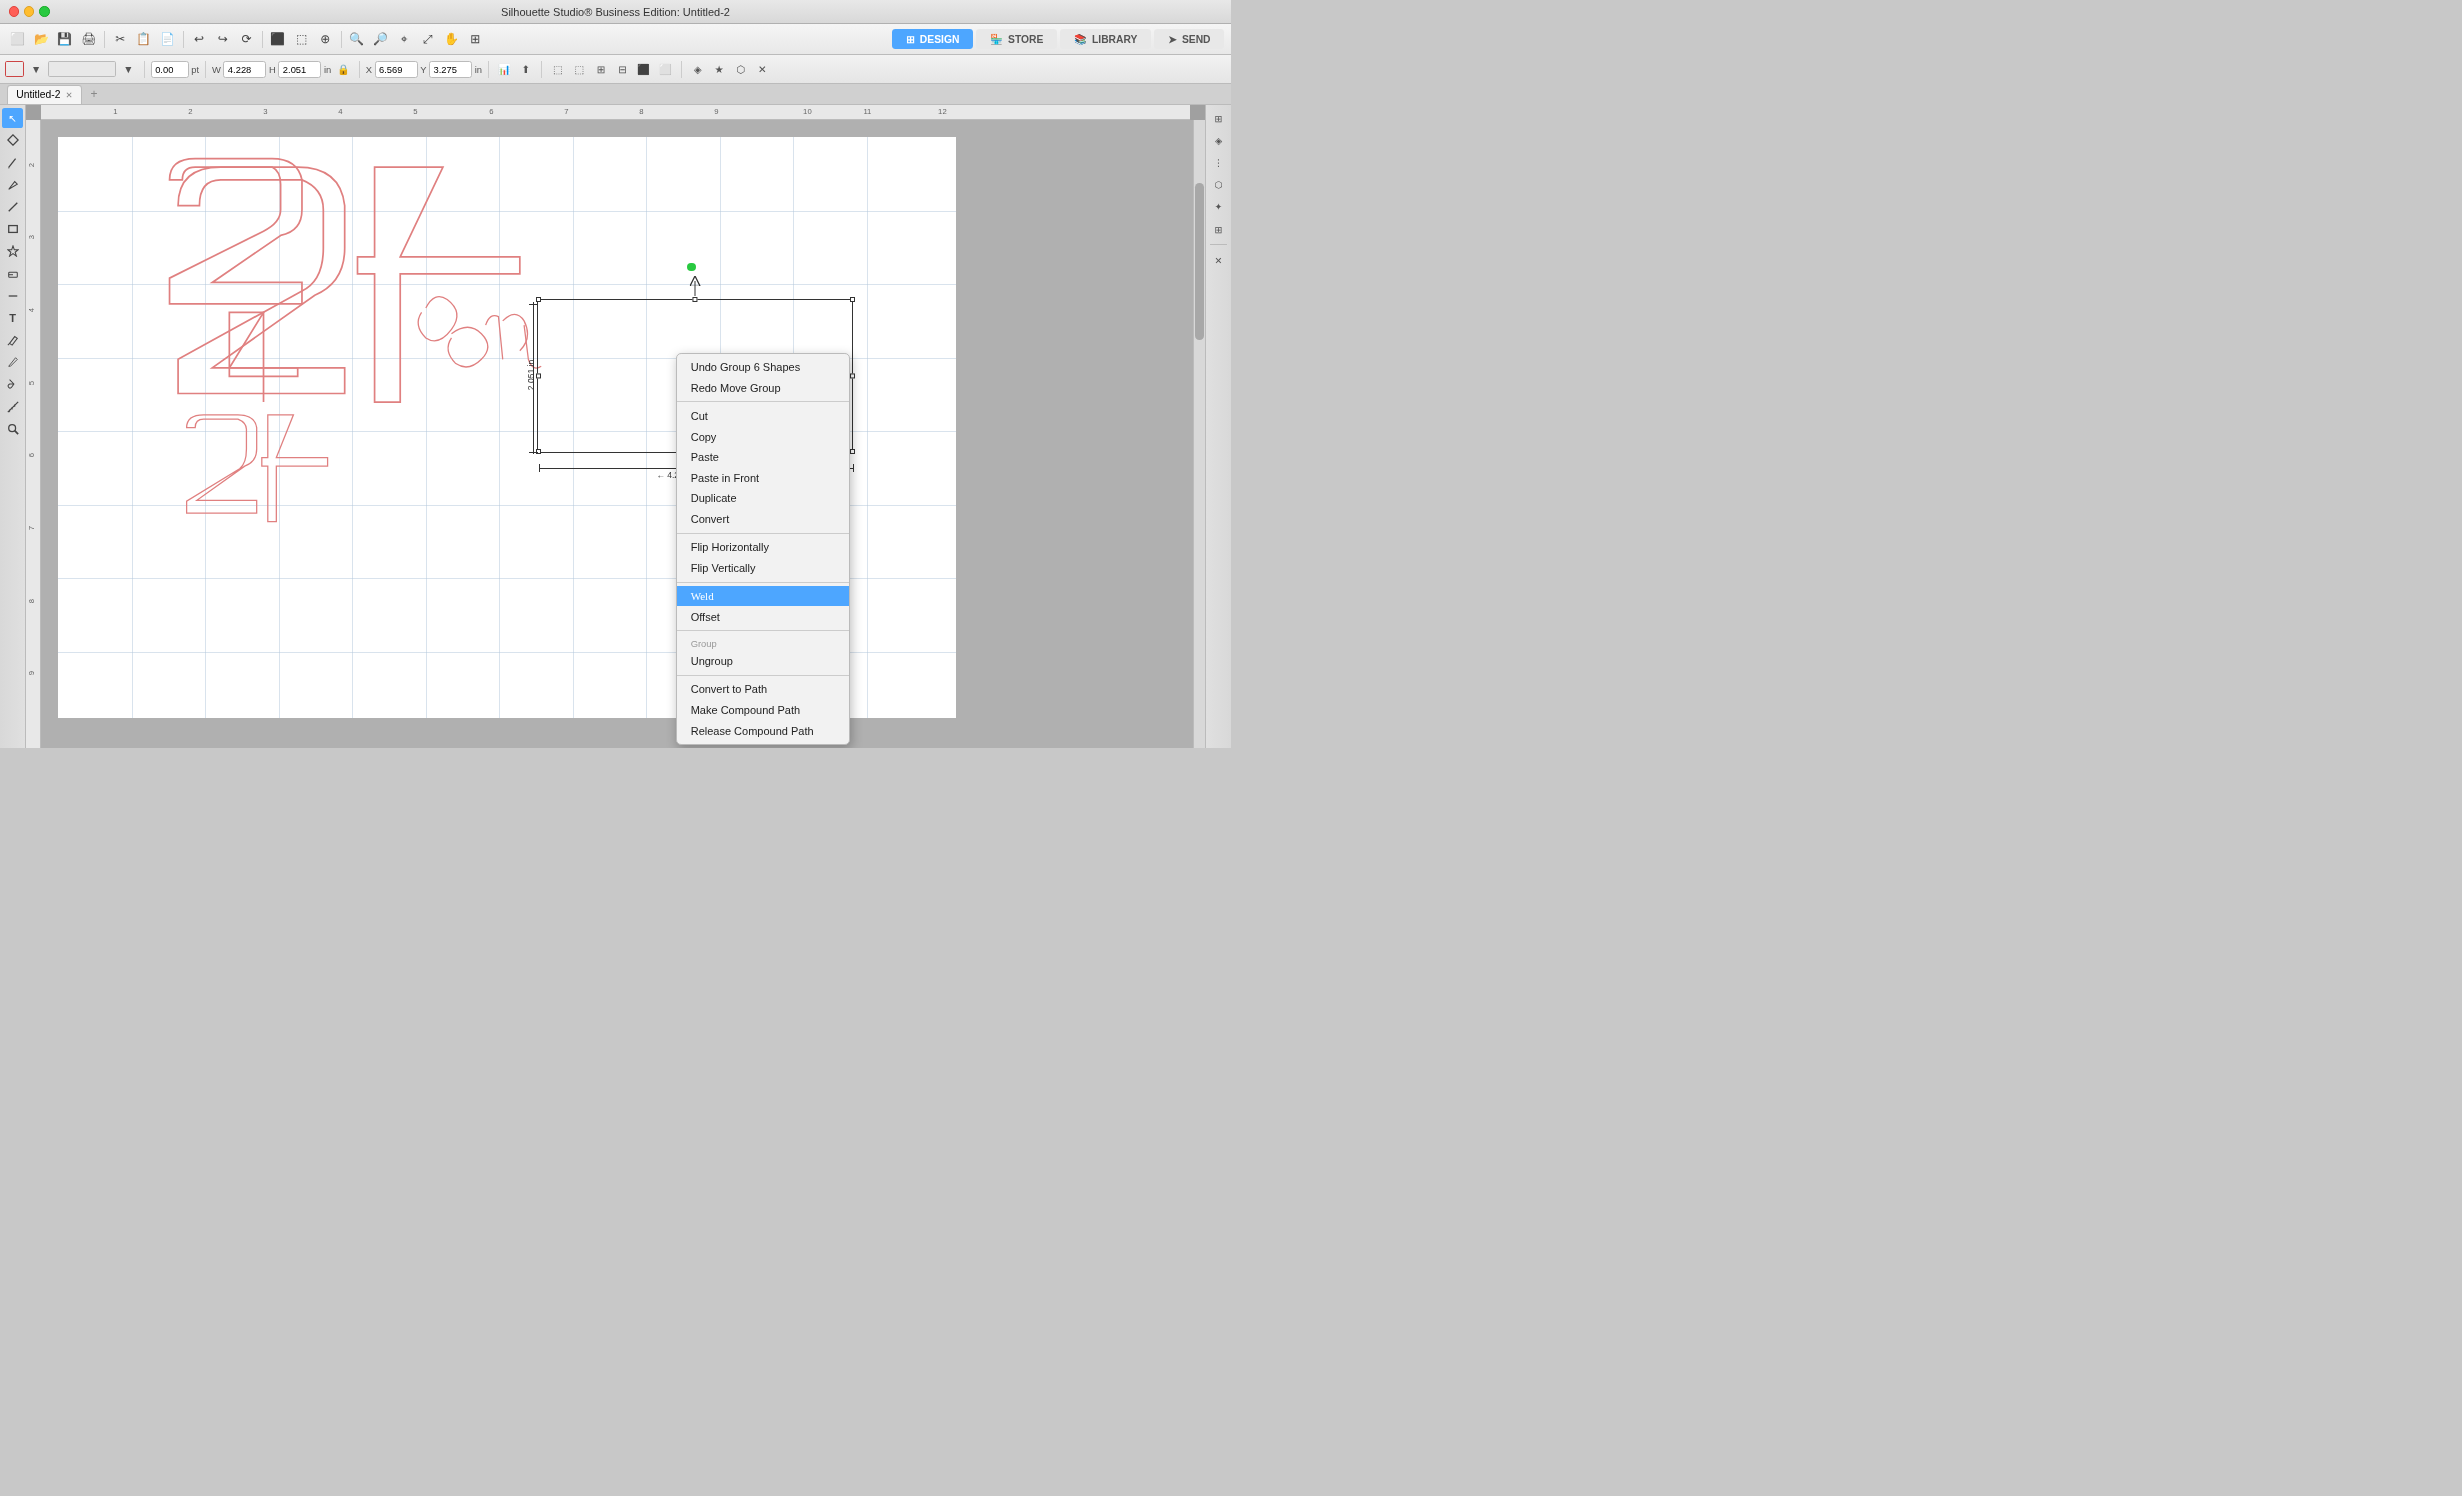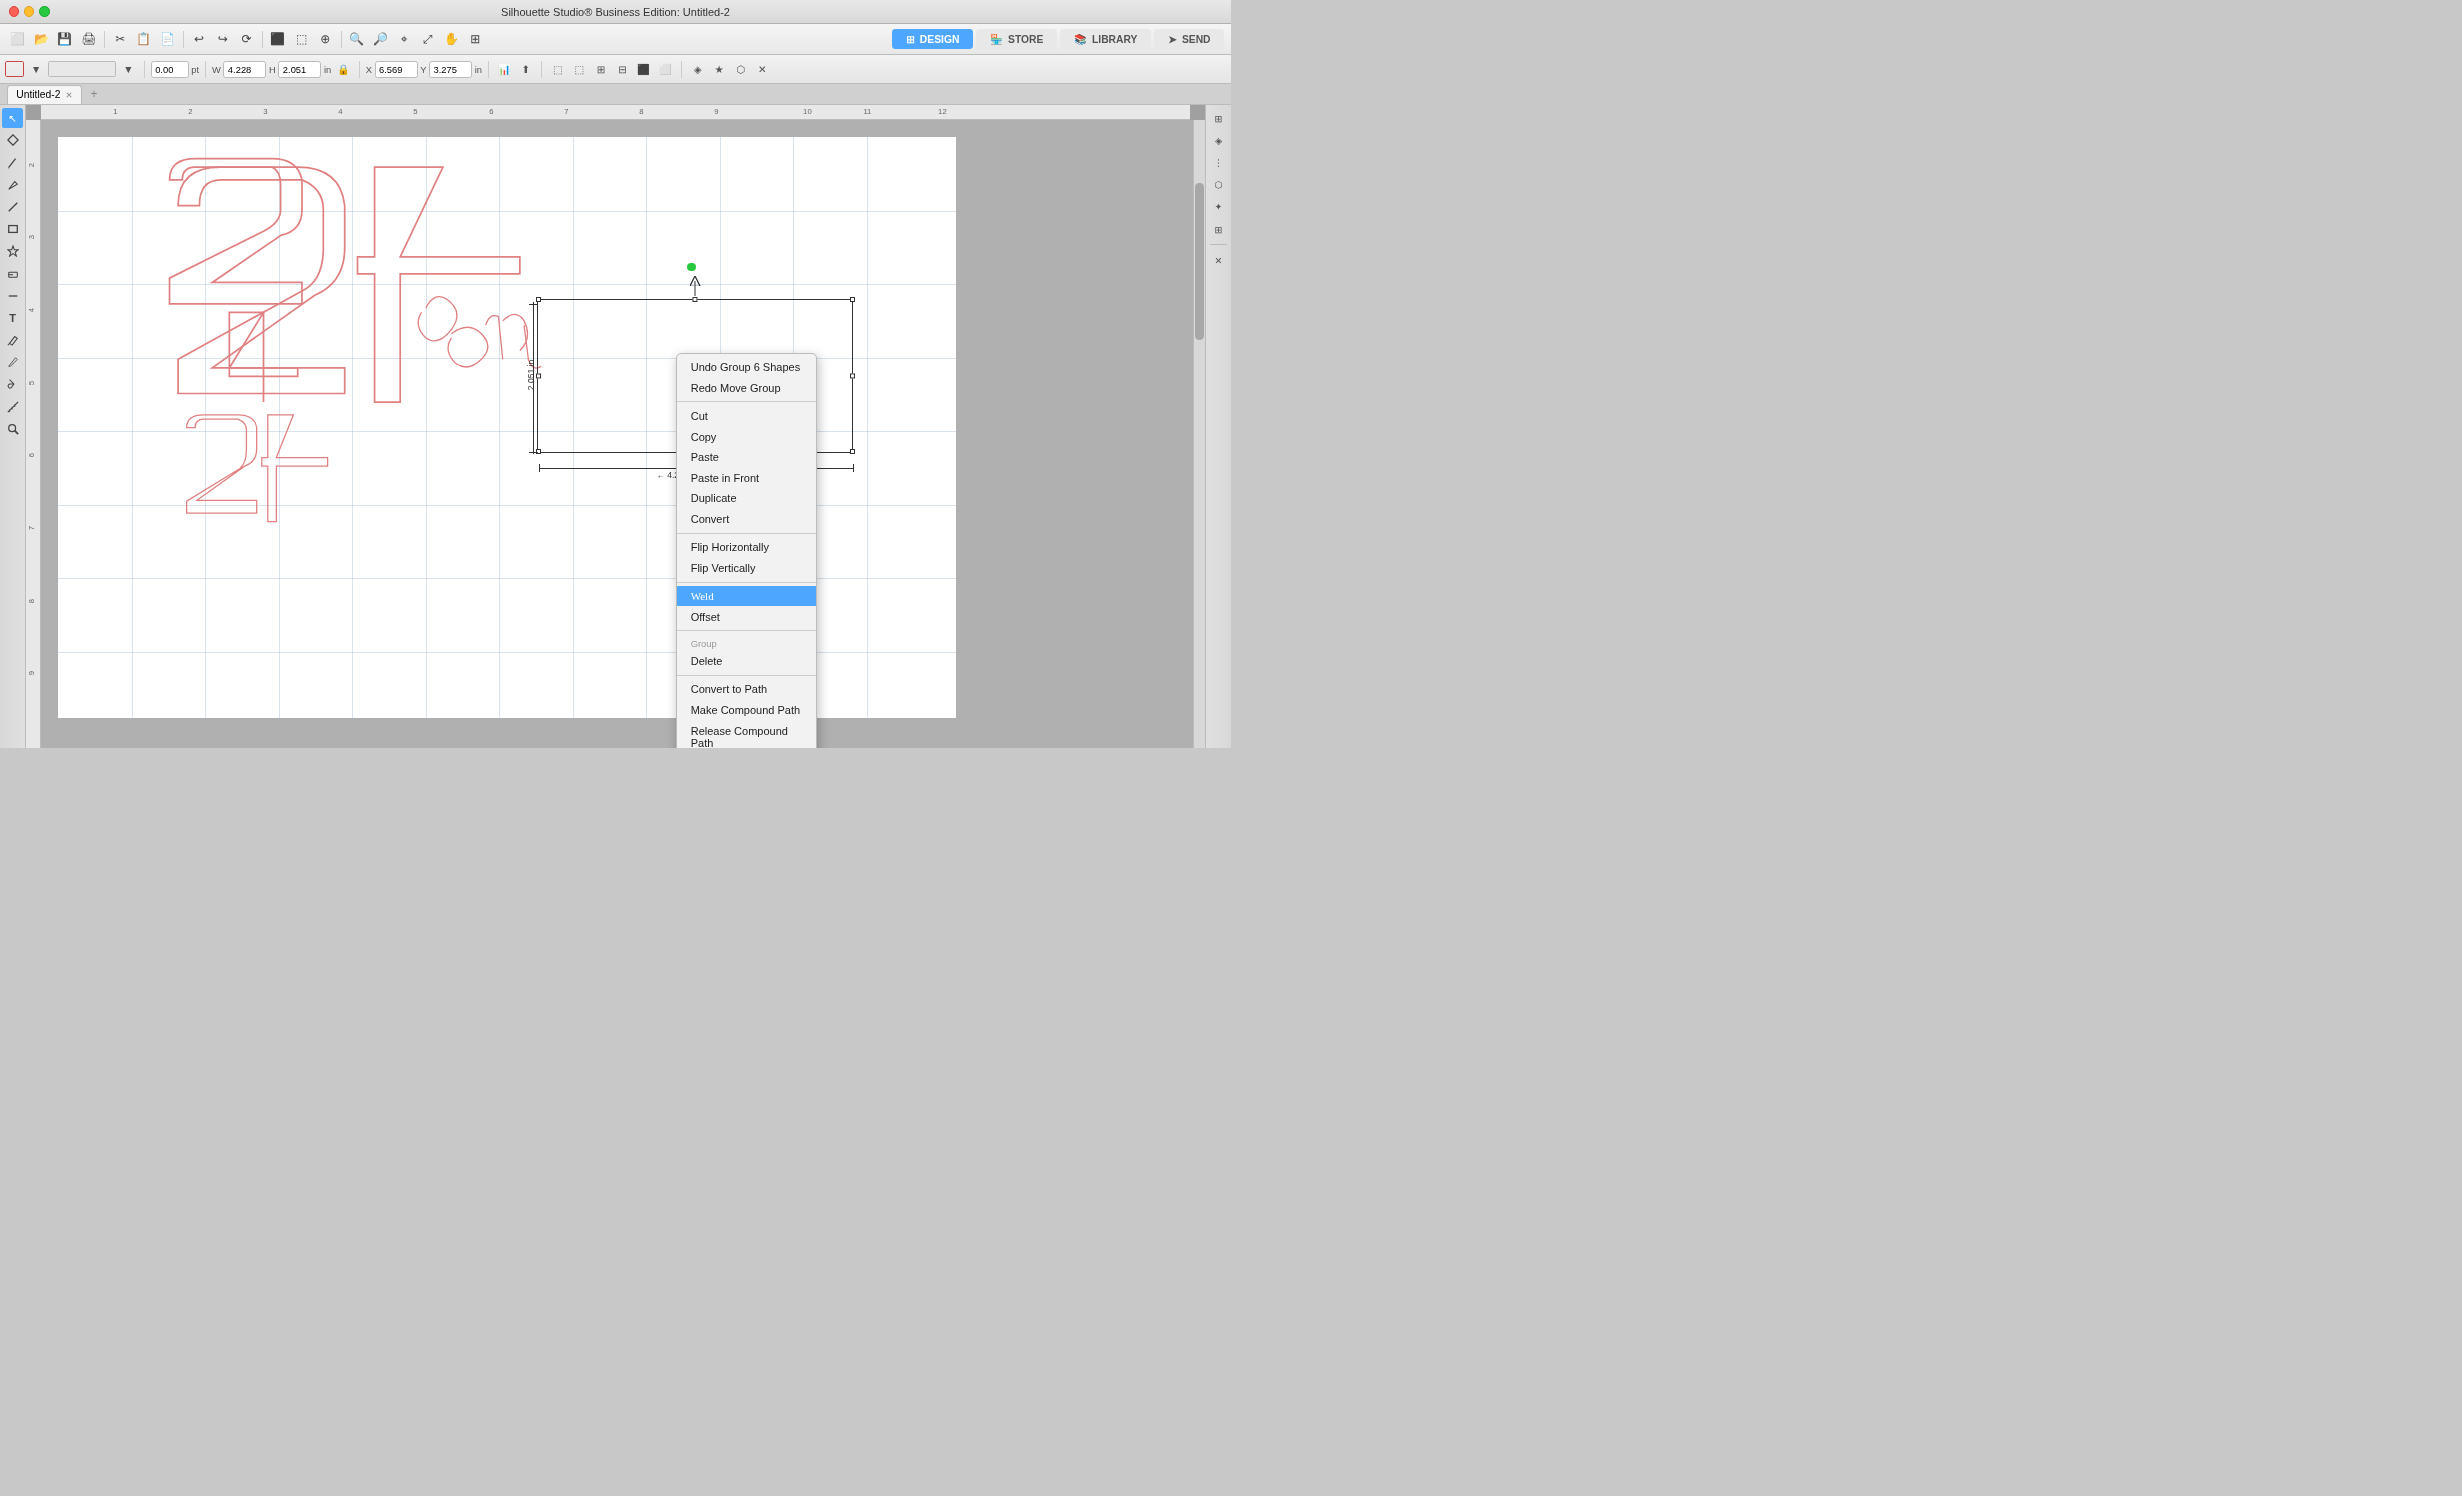--- a/index.html
+++ b/index.html
@@ -250,21 +250,21 @@
       top: 0; bottom: 0;
       width: 0.9px;
       background: rgba(180,200,220,0.5);
     }
 
     
     #context-menu {
       position: absolute;
       top: 248px;
       left: 650px;
-      width: 141px;
+      width: 174px;
       background: #f2f2f2;
       border: 0.9px solid #bbb;
       border-radius: 5.1px;
       box-shadow: 1.7px 3.4px 10.3px rgba(0,0,0,0.25);
       padding: 3.4px 0;
       z-index: 100;
       font-size: 11px;
     }
     .ctx-item {
       padding: 4.3px 13.7px;
@@ -711,21 +711,21 @@
       <div class="ctx-separator"></div>
       <div class="ctx-item highlighted">
         <span>Weld</span>
       </div>
       <div class="ctx-item">
         <span>Offset</span>
       </div>
       <div class="ctx-separator"></div>
       <div class="ctx-section-label">Group</div>
       <div class="ctx-item">
-        <span>Delete</span>
+        <span>Ungroup</span>
       </div>
       <div class="ctx-separator"></div>
       <div class="ctx-item">
         <span>Convert to Path</span>
       </div>
       <div class="ctx-item">
         <span>Make Compound Path</span>
       </div>
       <div class="ctx-item">
         <span>Release Compound Path</span>

